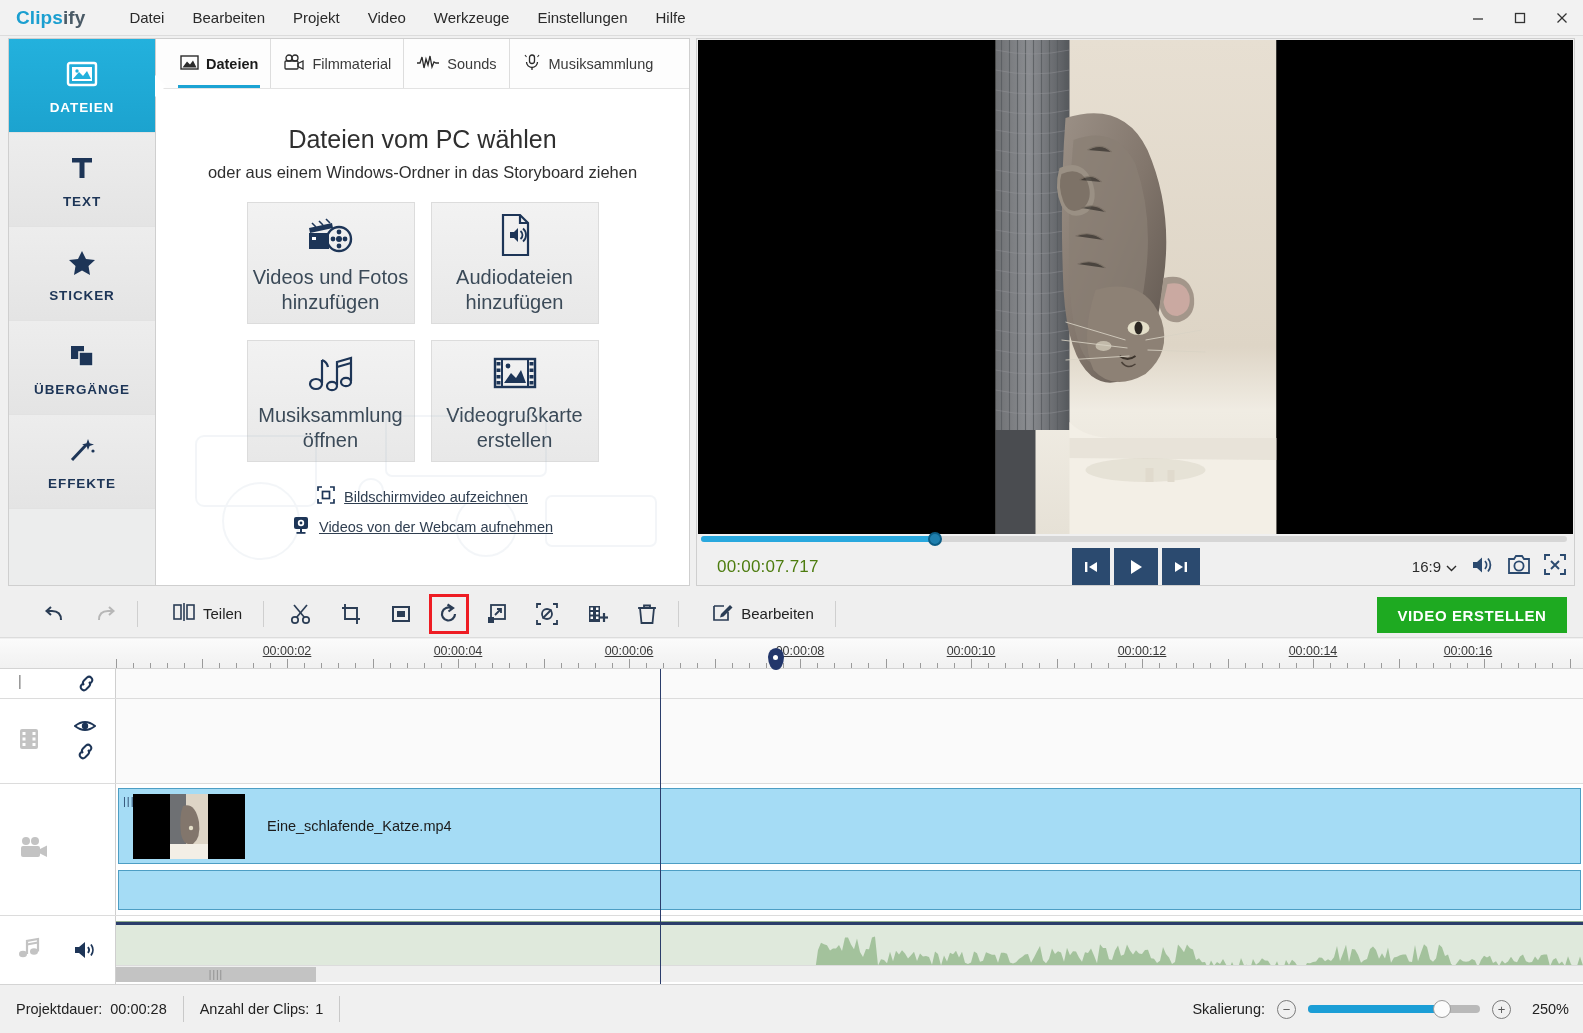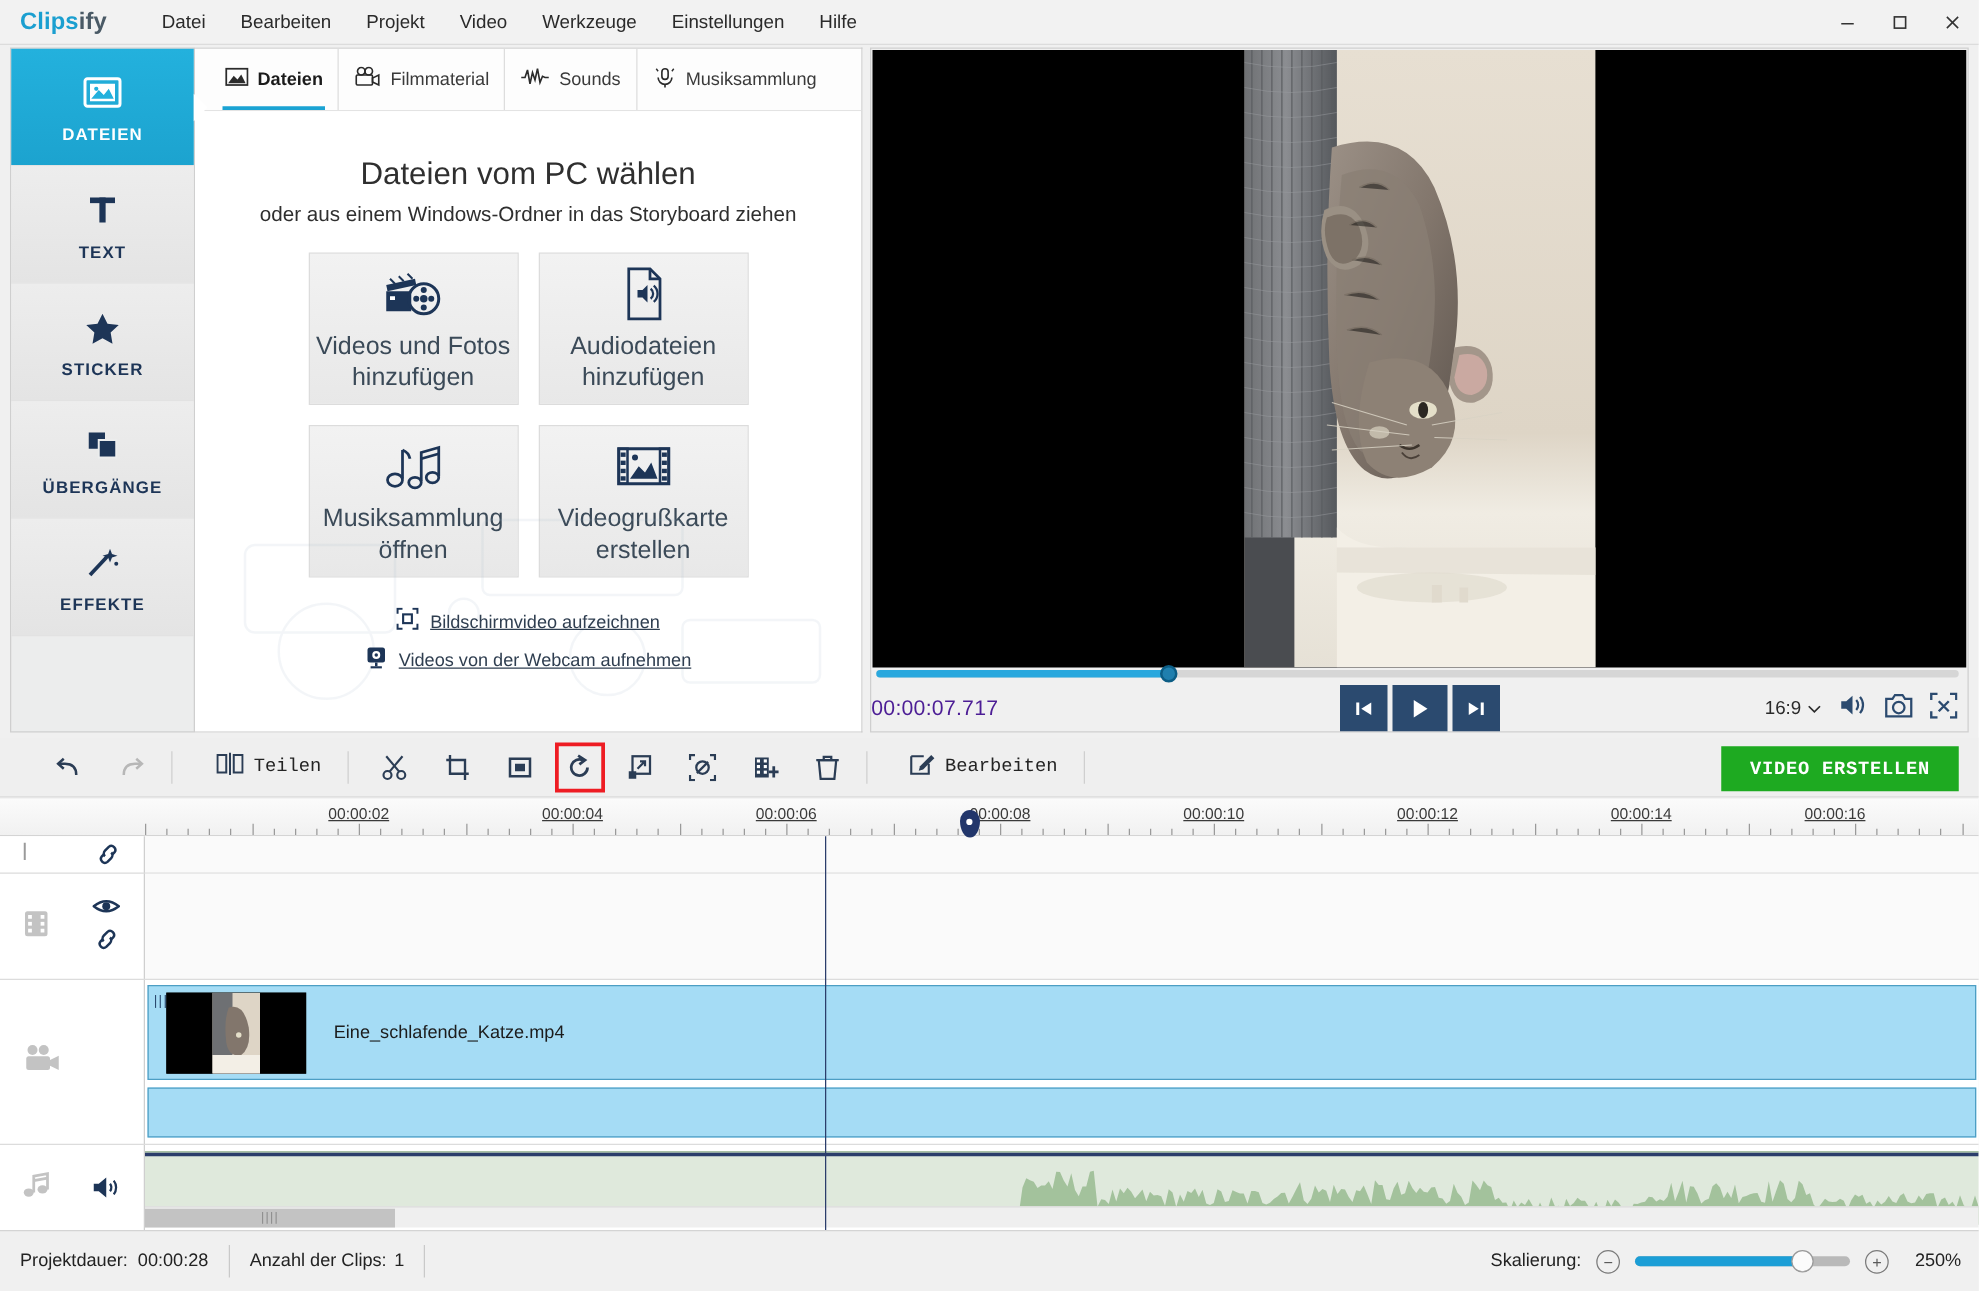--- a/index.html
+++ b/index.html
@@ -140,37 +140,37 @@
   }
   .seekbar .fill { position: absolute; left:0; top:0; height: 6px; background: #29a8de; border-radius:3px;}
   .seekbar .knob {
     position: absolute; top: -4px; width: 14px; height: 14px; border-radius: 50%;
     background: #1f7fae; border: 2px solid #0c5d85;
   }
   .pv-bar {
     position: absolute; left: 0; top: 508px; width: 877px; height: 39px;
     display: flex; align-items: center;
   }
-  .tc { font-size: 17px; color: #4c1d95; margin-left: 0; letter-spacing: .2px;}
+  .tc { font-size: 17px; color: #4d7c0f; margin-left: 20px; letter-spacing: .2px;}
   .transport { position: absolute; left: 50%; transform: translateX(-50%); display: flex; gap: 4px; }
   .tbtn {
     width: 38px; height: 37px; background: #2b4a6f;
     display: flex; align-items: center; justify-content: center; color: #fff; cursor: default;
   }
   .tbtn.play { width: 44px; }
   .pv-right {
     position: absolute; right: 8px; display: flex; align-items: center; gap: 13px; color: #2b4a6f;
   }
   .ratio { font-size: 15px; color: #2b2b2b; display: flex; align-items: center; gap: 5px; }
 
   
   .toolbar {
     position: absolute; left: 0; top: 590px; width: 1583px; height: 48px;
     background: #efefef; border-bottom: 1px solid #dcdcdc;
-    display: flex; align-items: center; font-family: Liberation Mono, monospace;
+    display: flex; align-items: center;
   }
   .tbsep { width: 1px; height: 26px; background: #cfcfcf; margin: 0 11px; }
   .tbicon {
     width: 40px; height: 40px; display: flex; align-items: center; justify-content: center;
     color: #2b3d55; cursor: default;
   }
   .tbicon.disabled { color: #b7b7b7; }
   .tbicon.highlighted { border: 3px solid #ee1c23; }
   .tbtext {
     display: flex; align-items: center; gap: 8px; color: #232323;

